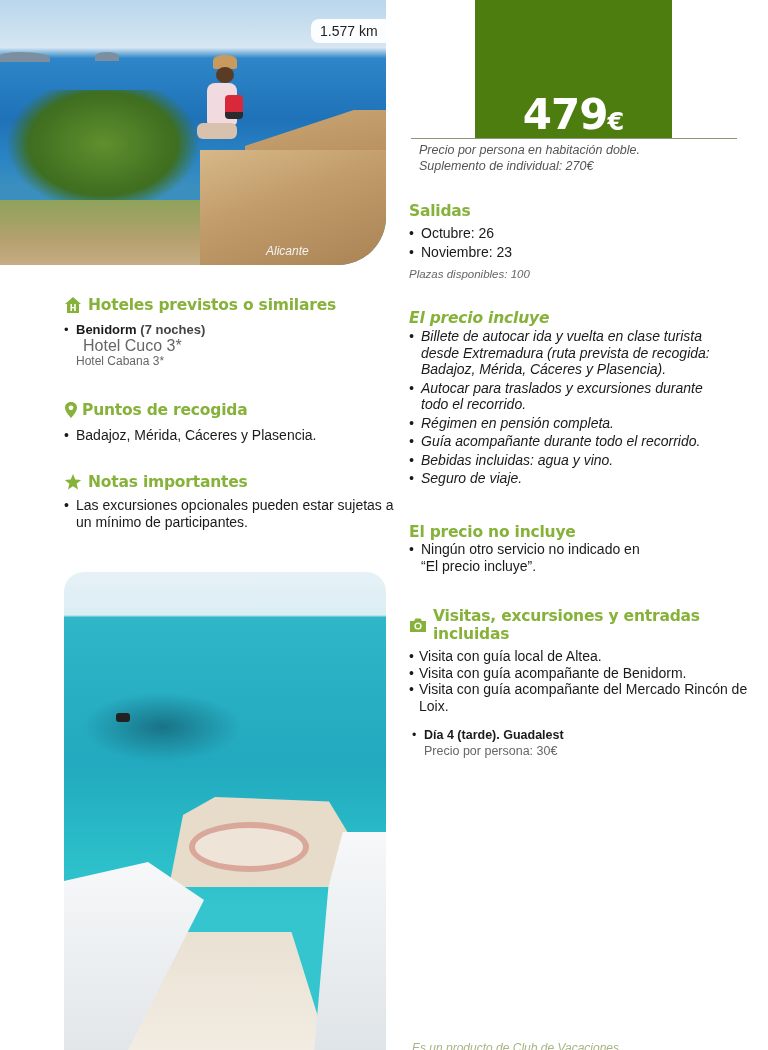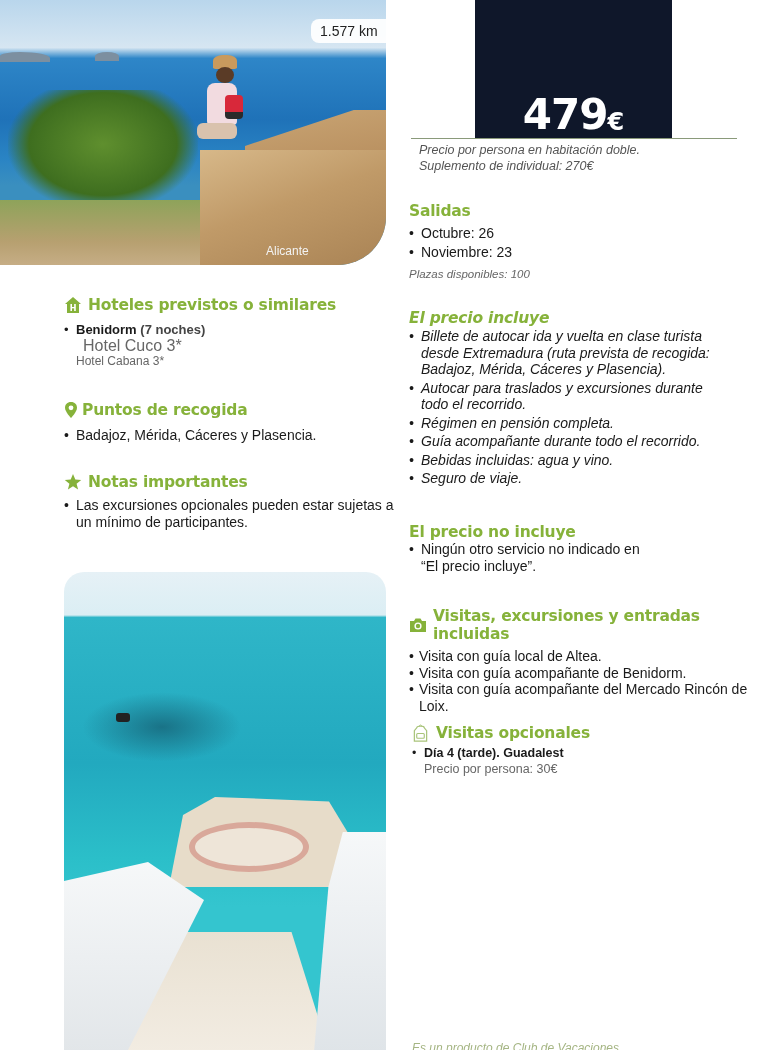--- a/index.html
+++ b/index.html
@@ -23,26 +23,26 @@
   .photo-top .person .head { position:absolute; left:11px; top:12px; width:18px; height:16px; background:#5a3b26; border-radius:50%; }
   .photo-top .person .shirt { position:absolute; left:2px; top:28px; width:30px; height:42px; background:#f2dbe0; border-radius:8px 8px 4px 4px; }
   .photo-top .person .bag { position:absolute; left:20px; top:40px; width:18px; height:24px; background:#d8283a; border-radius:4px; border-bottom:7px solid #2b2b2b; }
   .photo-top .person .legs { position:absolute; left:-8px; top:68px; width:40px; height:16px; background:#d9c2ad; border-radius:6px; }
 
   .distance-badge {
     position: absolute; left: 311px; top: 19px; height: 24px; padding: 0 8px 0 9px;
     background: rgba(255,255,255,0.92); border-radius: 8px 0 0 8px;
     font-size: 14px; line-height: 24px; color: #222;
   }
-  .photo-caption { position: absolute; left: 266px; top: 244px; font-size: 12px; color: #f3f3f3; }
+  .photo-caption { position: absolute; left: 266px; top: 244px; font-size: 12px; color: #f3f3f3; font-style: italic; }
 
   
   .price-box {
     position: absolute; left: 475px; top: 0; width: 197px; height: 138px;
-    background: #0f172a; display: flex; align-items: flex-end; justify-content: center; padding-bottom: 2px;
+    background: #4d7c0f; display: flex; align-items: flex-end; justify-content: center; padding-bottom: 2px;
   }
   .price-value { font-family: "DejaVu Sans", sans-serif; font-weight: bold; font-size: 42px; color: #ffffff; letter-spacing: -1px; line-height: 1; }
   .price-currency { font-family: "DejaVu Sans", sans-serif; font-weight: bold; font-size: 24px; color: #ffffff; }
   .price-rule { position: absolute; left: 411px; top: 138px; width: 326px; height: 1px; background: #8a9a7a; }
   .price-note { position: absolute; left: 419px; top: 142px; font-size: 12.5px; font-style: italic; color: #555; line-height: 16px; }
 
   
   .h-green {
     font-family: "DejaVu Sans", sans-serif; font-weight: bold; color: #86b23a;
     font-size: 15.5px; letter-spacing: -0.2px; display: flex; align-items: center; gap: 6px;
@@ -204,30 +204,20 @@
     <span>Visitas, excursiones y entradas incluidas</span>
   </div>
   <ul class="bul tight" style="margin-top:5px; width:340px;">
     <li style="padding-left:10px;">Visita con guía local de Altea.</li>
     <li style="padding-left:10px;">Visita con guía acompañante de Benidorm.</li>
     <li style="padding-left:10px;">Visita con guía acompañante del Mercado Rincón de Loix.</li>
   </ul>
 </div>
 
 <div class="section" style="left:412px; top:724px; width:340px;">
-  <div class="h-green">
-    <span class="ico">
-      <svg viewBox="0 0 18 20" width="17" height="19">
-          <path d="M5 4 C5 1.5 13 1.5 13 4 L15.5 7 L15.5 18 L2.5 18 L2.5 7 Z" fill="none" stroke="#a9c47a" stroke-width="1.3"></path>
-          <rect x="5" y="10" width="8" height="5" rx="1" fill="none" stroke="#a9c47a" stroke-width="1.2"></rect>
-          <path d="M7 2.5 L9 1 L11 2.5" fill="none" stroke="#a9c47a" stroke-width="1"></path>
-        </svg>
-    </span>
-    <span>Visitas opcionales</span>
-  </div>
   <ul class="bul" style="margin-top:4px;">
     <li style="font-size:12.5px; line-height:15.5px;">
       <b>Día 4 (tarde). Guadalest</b>
       <div class="muted" style="font-size:12.5px;">Precio por persona: 30€</div>
     </li>
   </ul>
 </div>
 
 <div class="footer-note">Es un producto de Club de Vacaciones</div>
 

